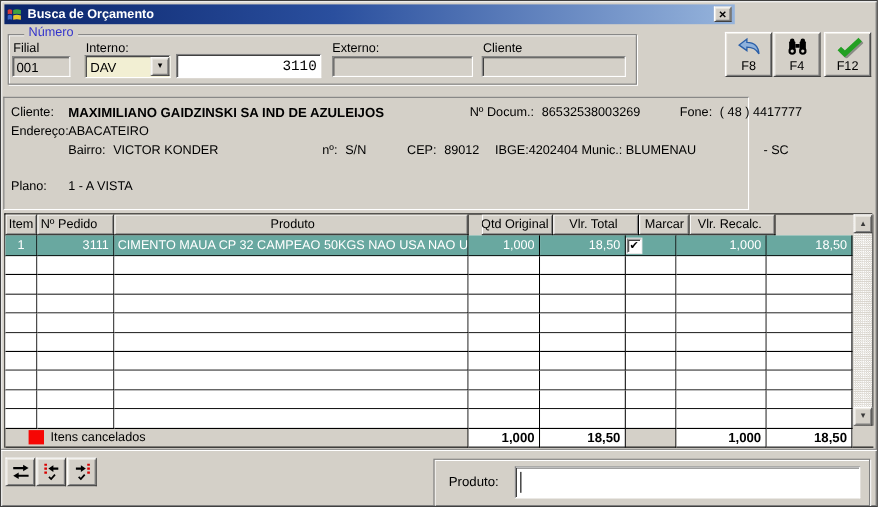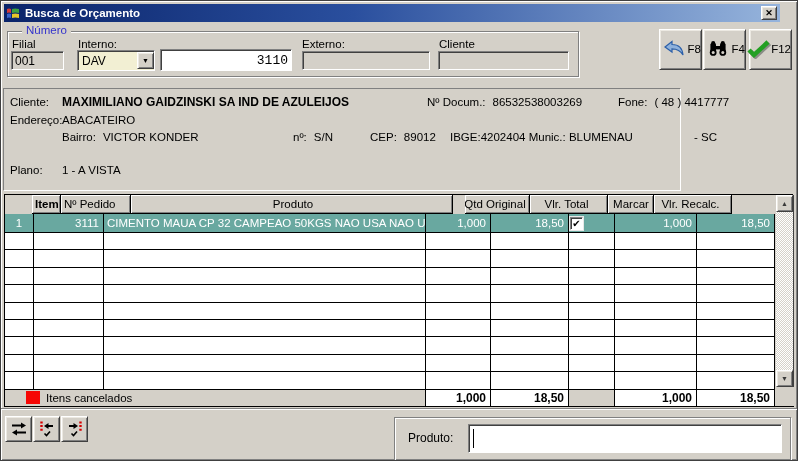--- a/index.html
+++ b/index.html
@@ -31,21 +31,21 @@
   }
   .sunken-white {
     background: #fff;
     border: 1px solid #fff;
     border-top-color:#808080; border-left-color:#808080;
     box-shadow: inset 1px 1px 0 #404040;
   }
 
   
   .titlebar {
-    position:absolute; left:3px; top:3px; width:776px; height:18px;
+    position:absolute; left:3px; top:3px; width:664px; height:18px;
     background: linear-gradient(90deg, var(--tb1,#0A246A) 0%, #2a4f9e 45%, var(--tb2,#96B4DC) 100%);
     display:flex; align-items:center; color:#fff;
   }
   .titlebar .title { font-weight:bold; font-size:11.5px; margin-left:4px; }
   .app-icon { width:15px; height:14px; margin-left:2px; }
   .close-btn {
     position:absolute; right:3px; top:2px; width:16px; height:14px;
     font-size:9px; font-weight:bold; color:#000;
     display:flex; align-items:center; justify-content:center; cursor:default;
   }
@@ -71,21 +71,21 @@
   }
   .combo .combo-text { flex:1; padding-left:4px; font-size:12px; }
   .combo .combo-arrow {
     width:17px; height:17px; margin-right:0;
     display:flex; align-items:center; justify-content:center; font-size:7px; color:#000;
   }
 
   
   .fbtn {
     position:absolute; width:43px; height:41px; top:28px;
-    display:flex; flex-direction:row; align-items:center; justify-content:flex-end;
+    display:flex; flex-direction:column; align-items:center; justify-content:flex-end;
     padding-bottom:2px; cursor:default;
   }
   .fbtn .ic { flex:1; display:flex; align-items:center; justify-content:center; }
   .fbtn .key { font-size:11.5px; }
 
   
   #client-panel {
     position:absolute; left:2px; top:87px; width:678px; height:103px;
     background:var(--bg,#D4D0C8);
     border:1px solid #fff; border-top-color:#808080; border-left-color:#808080;
@@ -108,21 +108,21 @@
   .body-row.selected { height:19px; }
   .tcell {
     border-right:1px solid #000; border-bottom:1px solid #000;
     overflow:hidden; white-space:nowrap; font-size:11.5px;
     display:flex; align-items:center;
   }
   .head .tcell {
     background:var(--bg,#D4D0C8); justify-content:center;
     box-shadow: inset 1px 1px 0 #fff, inset -1px -1px 0 #808080;
   }
-  .head .c-item { font-weight:bold; justify-content:flex-start; padding-left:3px;margin-left:27px; }
+  .head .c-item { font-weight:normal; justify-content:flex-start; padding-left:3px; }
   .head .c-pedido { justify-content:flex-start; padding-left:3px; }
   .c-item   { width:29px;  justify-content:center; }
   .c-pedido { width:70px;  justify-content:flex-end; padding-right:4px; }
   .c-produto{ width:322px; justify-content:flex-start; padding-left:3px; }
   .c-qtdo   { width:65px;  justify-content:flex-end; padding-right:4px; }
   .c-vlrt   { width:78px;  justify-content:flex-end; padding-right:4px; }
   .c-marcar { width:46px;  justify-content:flex-start; padding-left:1px; }
   .c-qtdv   { width:82px;  justify-content:flex-end; padding-right:4px; }
   .c-vlrr   { width:78px;  justify-content:flex-end; padding-right:4px; }
   .body-row .tcell { background:#fff; }

